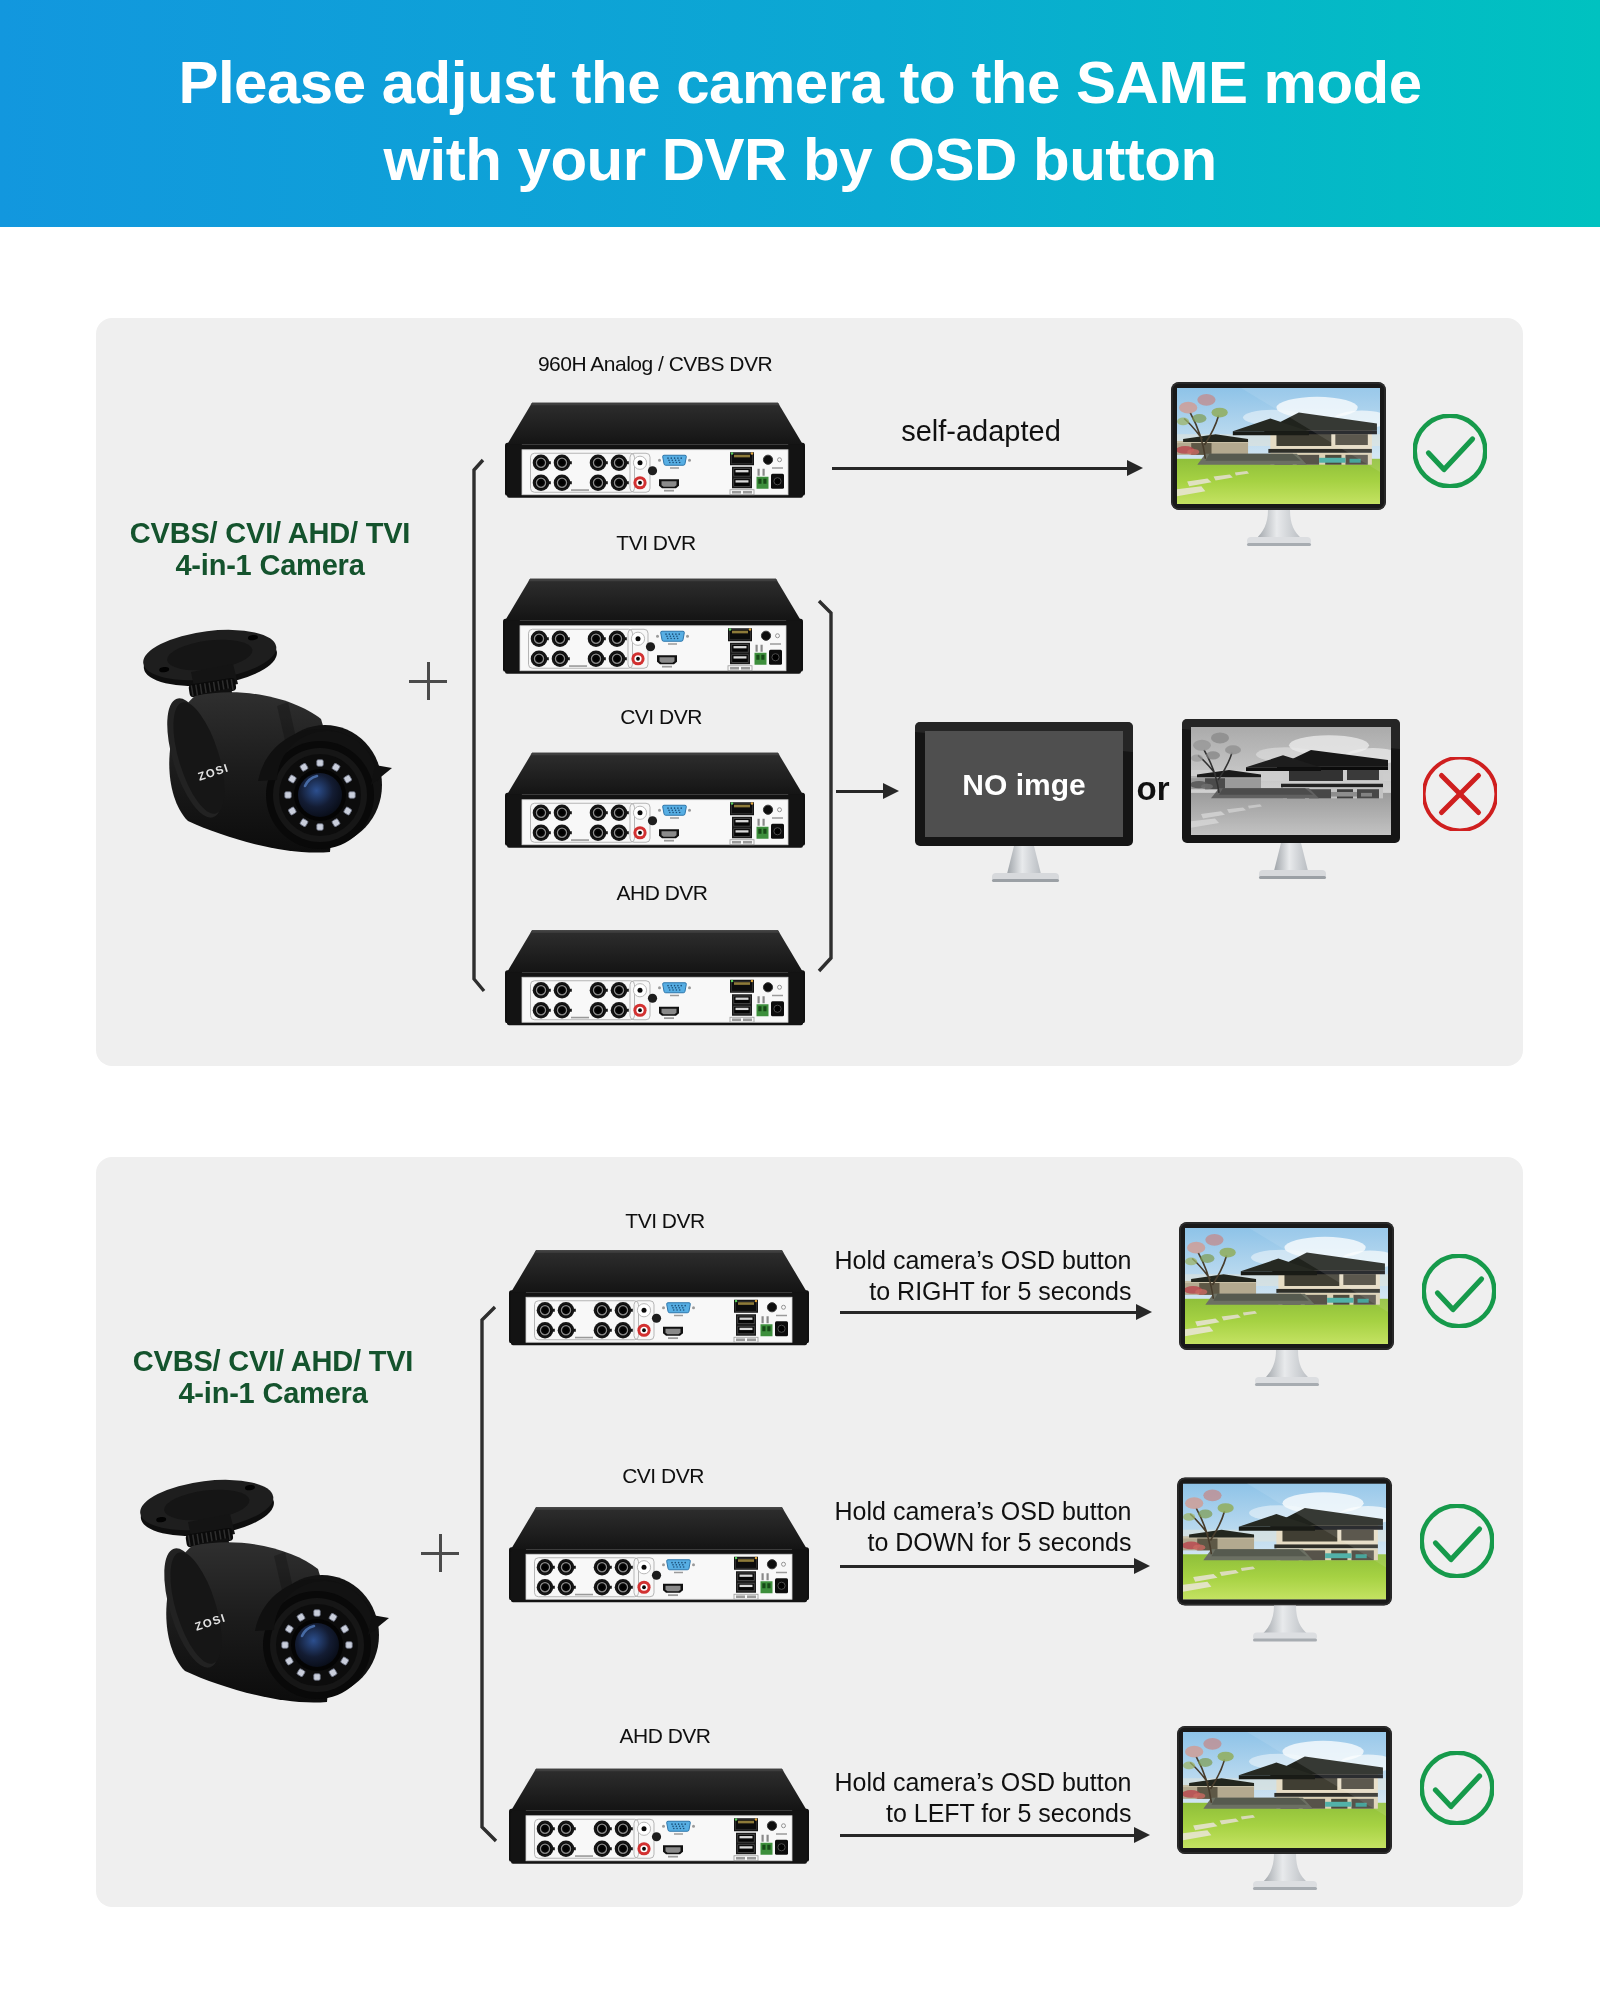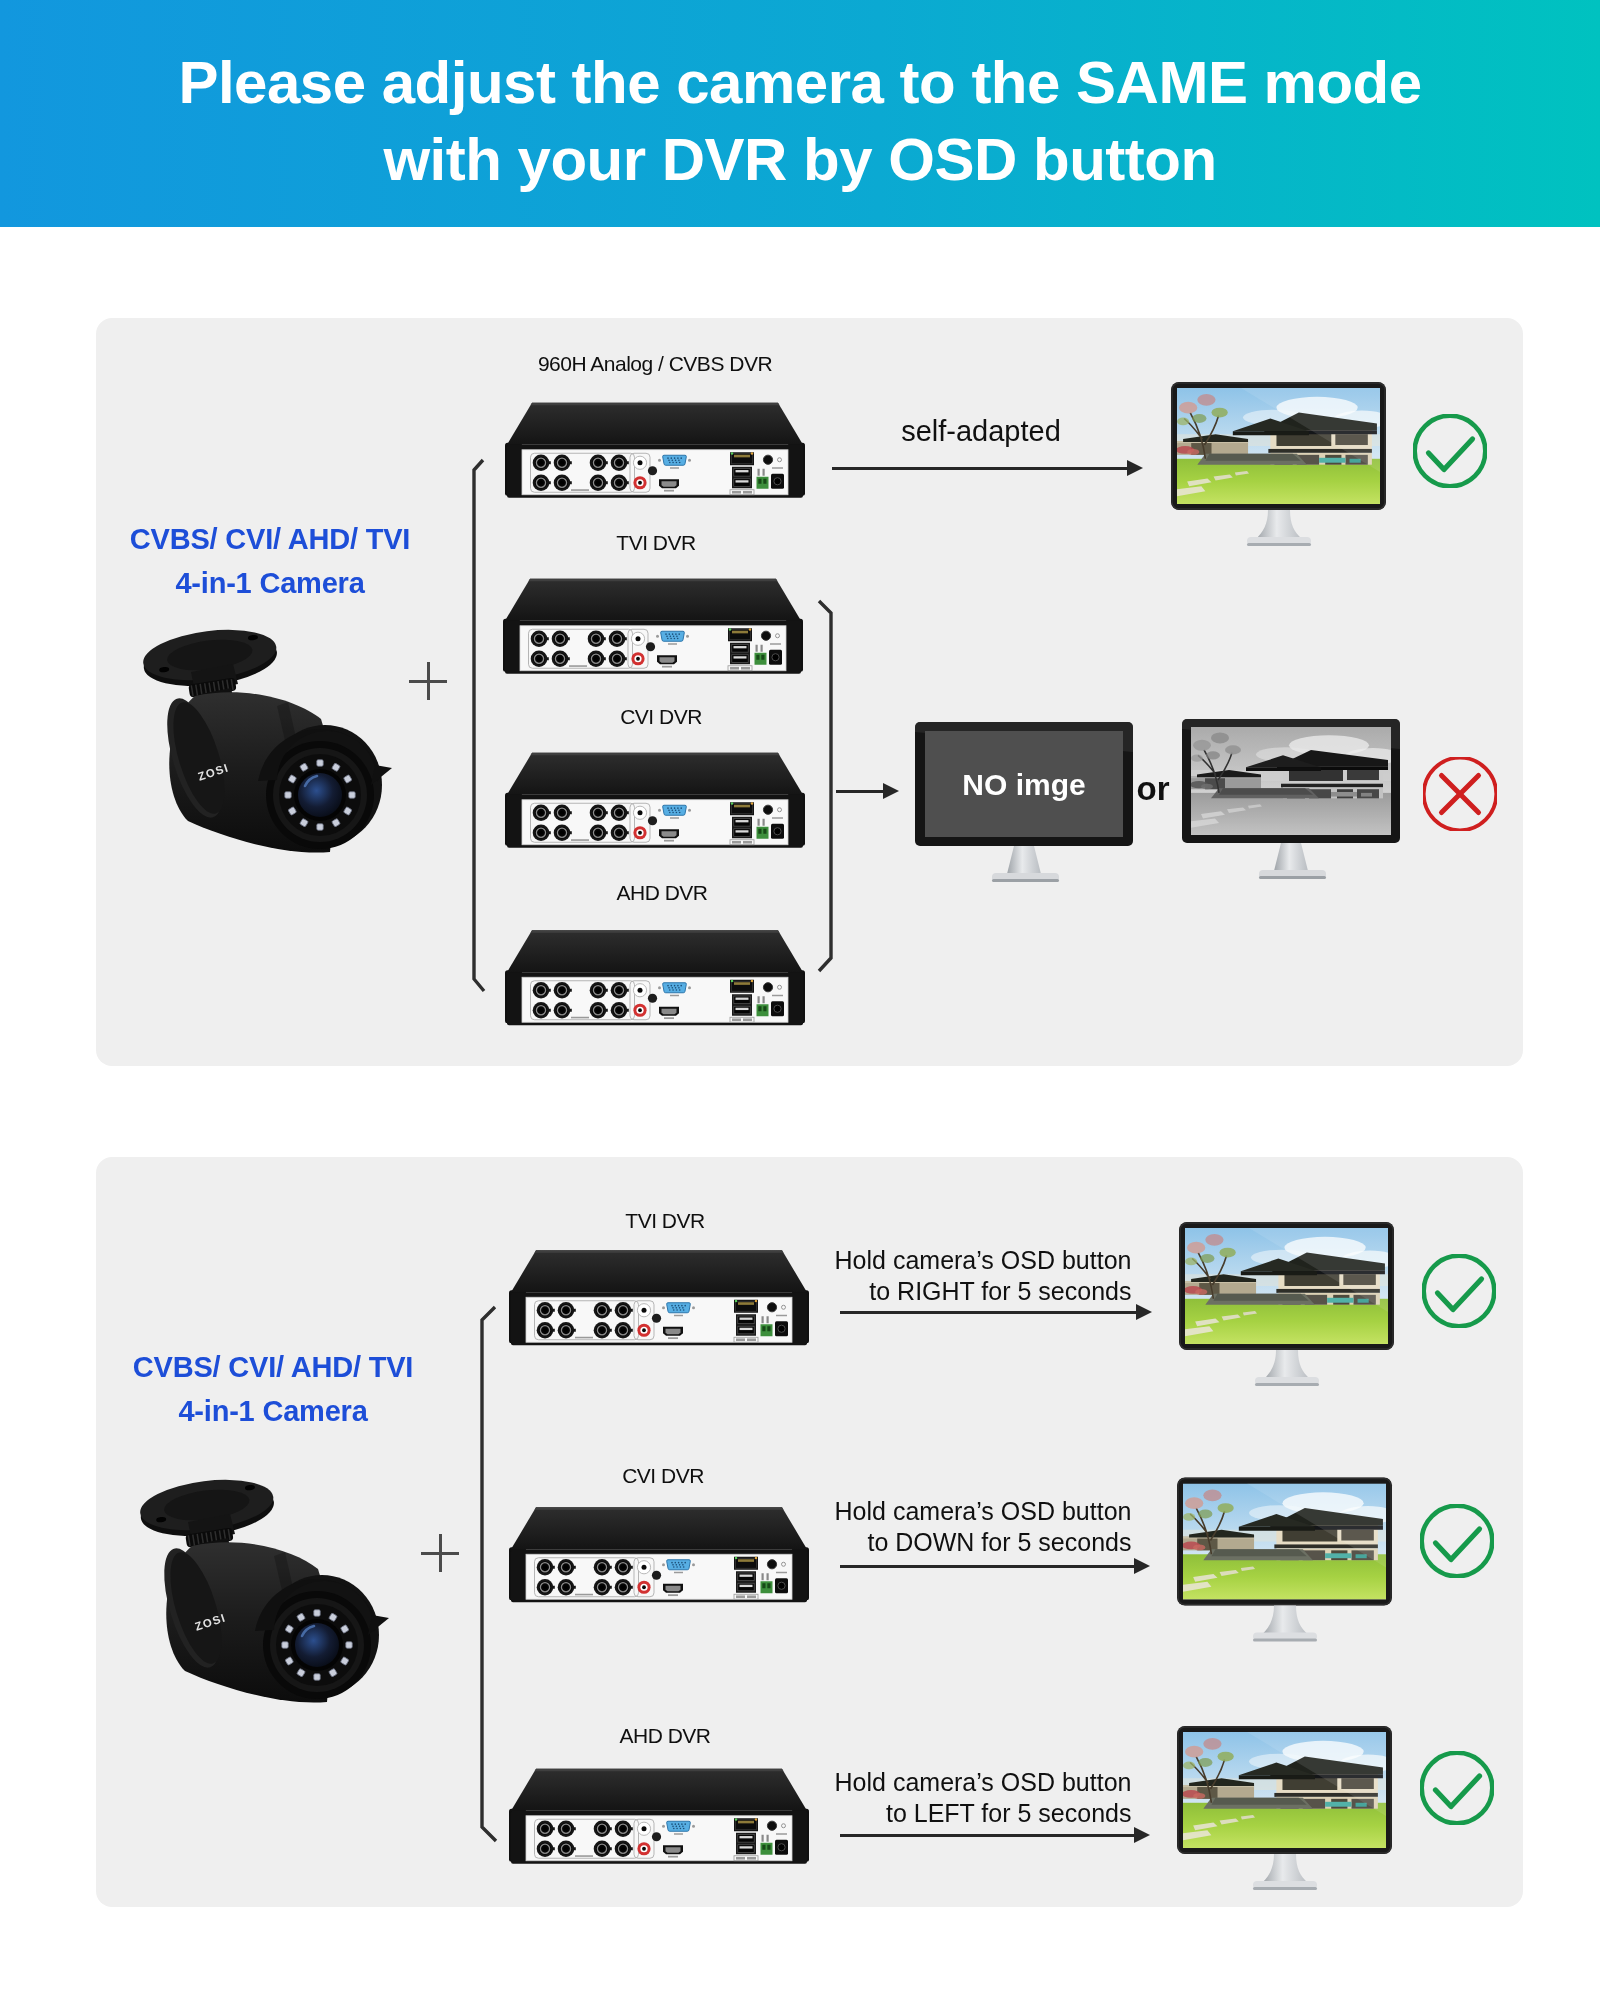--- a/index.html
+++ b/index.html
@@ -6,21 +6,21 @@
   .page{position:relative;width:1600px;height:2000px;overflow:hidden;background:#ffffff;
         font-family:"Liberation Sans",sans-serif;}
   .banner{position:absolute;left:0;top:0;width:1600px;height:227px;
         background:linear-gradient(90deg,#1297de 0%,#0ba9d2 55%,#00c2c0 100%);
         color:#ffffff;font-weight:bold;font-size:60px;line-height:77px;letter-spacing:-0.5px;text-align:center;}
   .banner .t{position:absolute;left:0;width:1600px;top:44px;}
   .panel{position:absolute;left:96px;width:1427px;background:#efefef;border-radius:16px;}
   #p1{top:318px;height:748px;}
   #p2{top:1157px;height:750px;}
   .lbl{position:absolute;font-size:21px;letter-spacing:-0.5px;color:#0f0f0f;white-space:nowrap;transform:translateX(-50%);}
-  .blue{position:absolute;color:#1d4ed8;font-weight:bold;font-size:29px;line-height:44px;letter-spacing:-0.2px;
+  .blue{position:absolute;color:#14532d;font-weight:bold;font-size:29px;line-height:32px;letter-spacing:-0.2px;
         text-align:center;white-space:nowrap;transform:translateX(-50%);}
   .note{position:absolute;font-size:25px;line-height:31px;color:#101010;text-align:right;
         white-space:nowrap;transform:translateX(-50%);}
   .arrow{position:absolute;height:3px;background:#272727;}
   .arrow:after{content:"";position:absolute;right:-16px;top:-7px;border-left:16px solid #272727;
         border-top:8.5px solid transparent;border-bottom:8.5px solid transparent;}
   .plus{position:absolute;width:38px;height:38px;}
   .plus:before{content:"";position:absolute;left:0;top:17.5px;width:38px;height:3px;background:#4b4b4b;}
   .plus:after{content:"";position:absolute;left:17.5px;top:0;width:3px;height:38px;background:#4b4b4b;}
   svg{display:block;}

